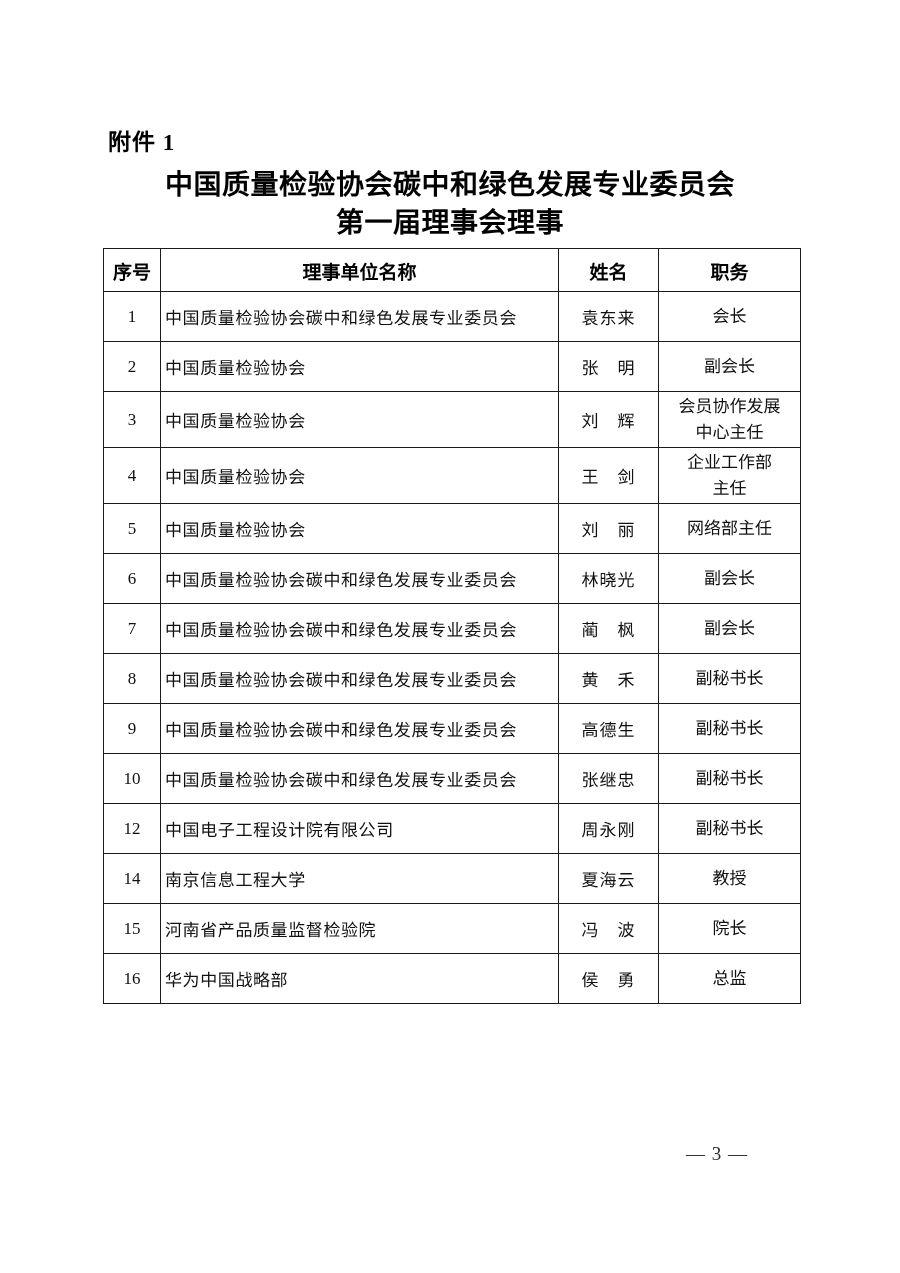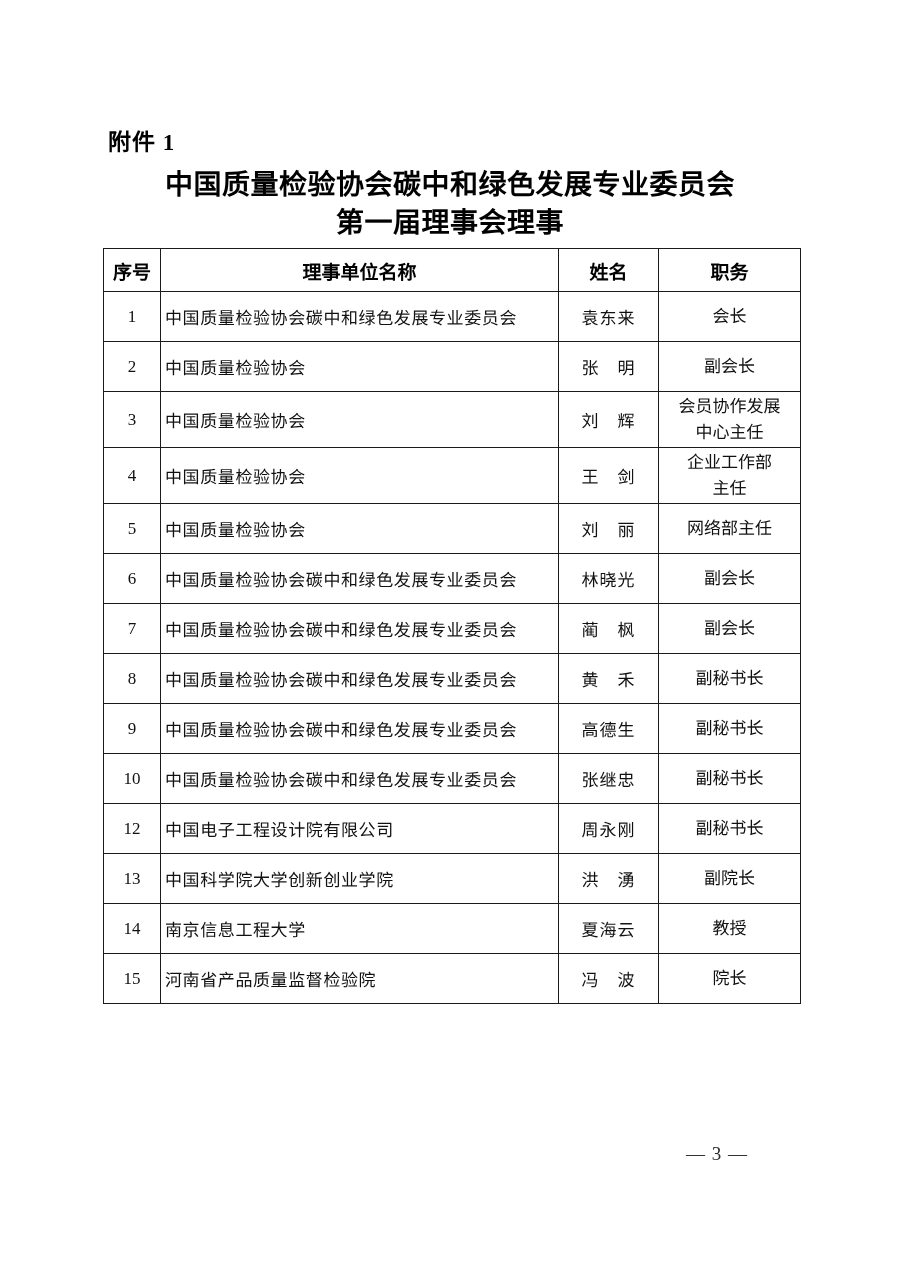--- a/index.html
+++ b/index.html
@@ -182,33 +182,33 @@
         <td class="name-cell">张继忠</td>
         <td class="title-cell">副秘书长</td>
       </tr>
       <tr>
         <td class="no-cell">12</td>
         <td class="org-cell">中国电子工程设计院有限公司</td>
         <td class="name-cell">周永刚</td>
         <td class="title-cell">副秘书长</td>
       </tr>
       <tr>
-        <td class="no-cell">13</td>
-        <td class="org-cell">中国科学院大学创新创业学院</td>
-        <td class="name-cell">洪　湧</td>
-        <td class="title-cell">副院长</td>
-      </tr>
-      <tr>
         <td class="no-cell">14</td>
         <td class="org-cell">南京信息工程大学</td>
         <td class="name-cell">夏海云</td>
         <td class="title-cell">教授</td>
       </tr>
       <tr>
         <td class="no-cell">15</td>
         <td class="org-cell">河南省产品质量监督检验院</td>
         <td class="name-cell">冯　波</td>
         <td class="title-cell">院长</td>
       </tr>
+      <tr>
+        <td class="no-cell">16</td>
+        <td class="org-cell">华为中国战略部</td>
+        <td class="name-cell">侯　勇</td>
+        <td class="title-cell">总监</td>
+      </tr>
     </tbody>
 </table>
 
 <div class="page-number">— 3 —</div>
 
 </body></html>

